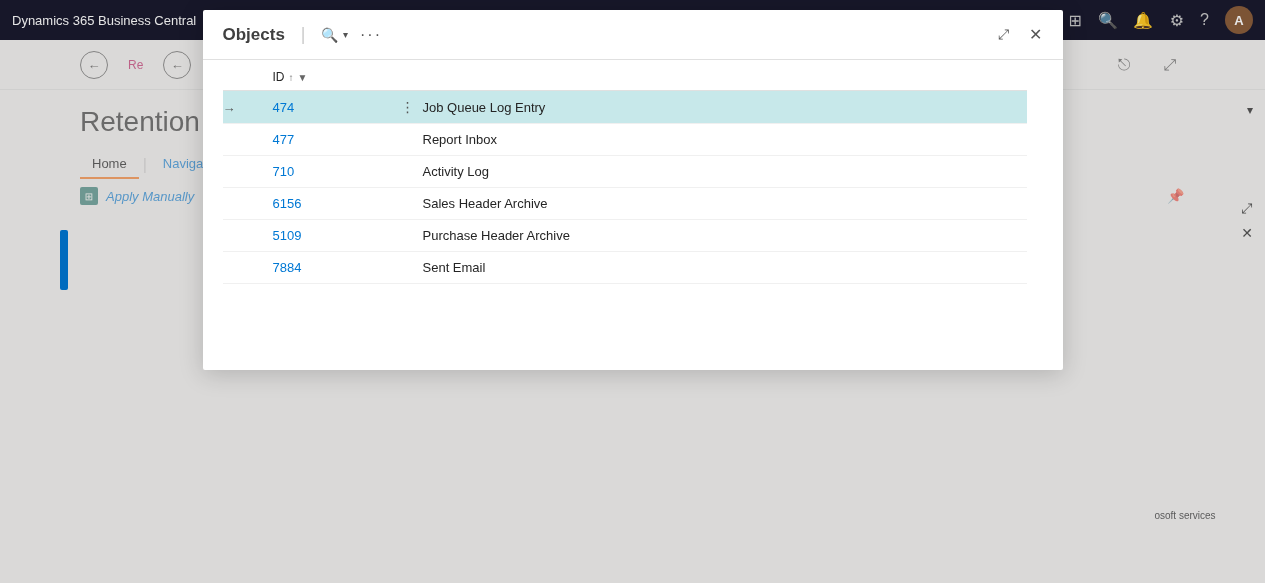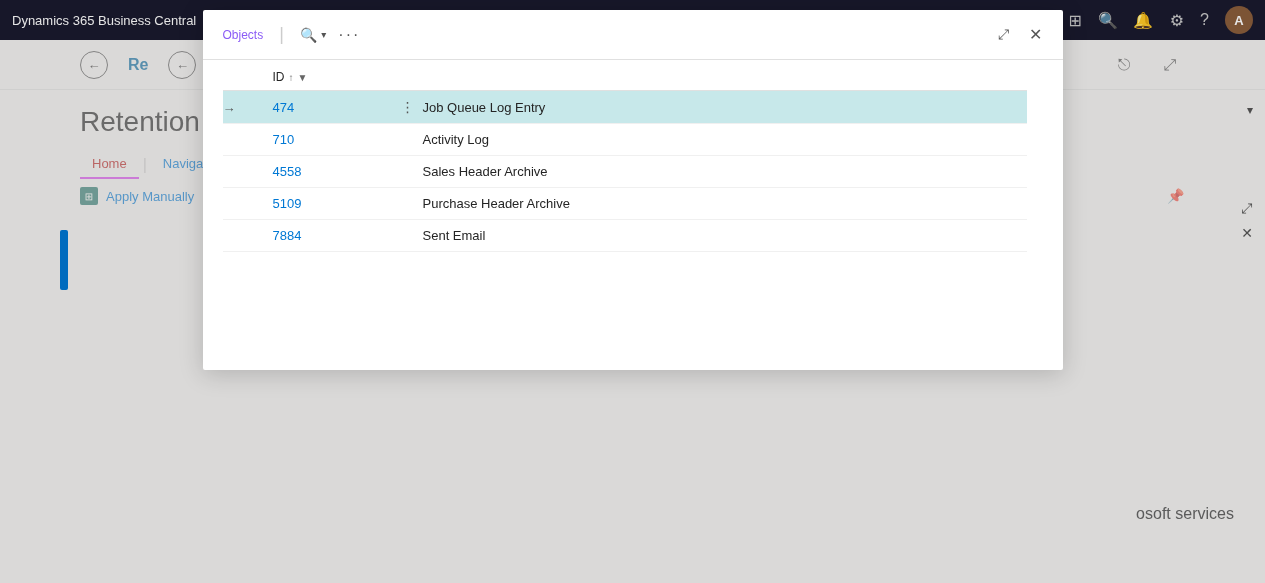--- a/index.html
+++ b/index.html
@@ -96,23 +96,22 @@
       border-radius: 50%;
       border: 1.5px solid #555;
       display: flex;
       align-items: center;
       justify-content: center;
       cursor: pointer;
       color: #333;
       font-size: 13px;
     }
     .toolbar-breadcrumb {
-      color: #0369a1;
-      font-size: 16px;
-      font-weight: bold;
+      color: #be185d;
+      font-size: 12px;
     }
     .toolbar-actions {
       margin-left: auto;
       display: flex;
       gap: 16px;
       align-items: center;
     }
     .toolbar-action-icon {
       color: #444;
       font-size: 16px;
@@ -153,22 +152,22 @@
       align-items: center;
     }
     .tab {
       padding: 6px 12px;
       font-size: 13px;
       color: #0078d4;
       cursor: pointer;
       border-bottom: 2px solid transparent;
     }
     .tab.active {
-      color: #b91c1c;
-      border-bottom: 2px solid #d946ef;
+      color: #000000;
+      border-bottom: 2px solid #f97316;
     }
     .tab-separator {
       color: #ccc;
       padding: 0 4px;
     }
     .more-options {
       color: #555;
       font-size: 13px;
       cursor: pointer;
     }
@@ -189,20 +188,21 @@
       align-items: center;
       justify-content: center;
       color: white;
       font-size: 10px;
       border-radius: 2px;
     }
     .apply-text {
       color: #0078d4;
       font-size: 13px;
       cursor: pointer;
+      font-style: italic;
     }
 
     
     .modal-overlay {
       position: absolute;
       top: 0; left: 0; right: 0; bottom: 0;
       background: rgba(0,0,0,0.1);
       display: flex;
       align-items: flex-start;
       justify-content: center;
@@ -222,23 +222,23 @@
     }
 
     .modal-header {
       display: flex;
       align-items: center;
       padding: 14px 20px;
       border-bottom: 1px solid #e0e0e0;
       gap: 12px;
     }
     .modal-title {
-      font-size: 12px;
-      font-weight: 400;
-      color: #8b5cf6;
+      font-size: 17px;
+      font-weight: 700;
+      color: #404040;
     }
     .modal-header-sep {
       color: #ccc;
       font-size: 18px;
       margin: 0 4px;
     }
     .modal-search-btn {
       display: flex;
       align-items: center;
       gap: 4px;
@@ -397,21 +397,21 @@
   </div>
 
   <div style="position:absolute; top:160px; right:12px; display:flex; flex-direction:column; gap:8px;">
     <span style="color:#555; font-size:14px; cursor:pointer;">⤢</span>
     <span style="color:#555; font-size:14px; cursor:pointer;">✕</span>
   </div>
   <div style="position:absolute; top:60px; right:12px;">
     <span style="color:#555; font-size:12px; cursor:pointer;">▾</span>
   </div>
   <div style="position:absolute; bottom:60px; right:0; width:160px; text-align:center;">
-    <span style="font-size:16px; color:#666;">osoft services</span>
+    <span style="font-size:10px; color:#666;">osoft services</span>
   </div>
 
   <div style="position:absolute; top:190px; left:60px; width:8px; height:60px; background:#0078d4; border-radius:2px;"></div>
 </div>
 
 <div class="modal-overlay">
   <div class="modal">
 
     <div class="modal-header">
       <span class="modal-title">Objects</span>
@@ -440,32 +440,38 @@
 
       <div class="table-row selected">
         <div class="arrow-cell td">
           <span class="row-arrow">→</span>
         </div>
         <div class="td id">474</div>
         <div class="td dots-btn">⋮</div>
         <div class="td caption">Job Queue Log Entry</div>
       </div>
 
+      <div class="table-row">
+        <div class="arrow-cell td"></div>
+        <div class="td id">477</div>
+        <div class="td"></div>
+        <div class="td caption">Report Inbox</div>
+      </div>
 
       <div class="table-row">
         <div class="arrow-cell td"></div>
         <div class="td id">710</div>
         <div class="td"></div>
         <div class="td caption">Activity Log</div>
       </div>
 
 
       <div class="table-row">
         <div class="arrow-cell td"></div>
-        <div class="td id">4558</div>
+        <div class="td id">6156</div>
         <div class="td"></div>
         <div class="td caption">Sales Header Archive</div>
       </div>
 
       <div class="table-row">
         <div class="arrow-cell td"></div>
         <div class="td id">5109</div>
         <div class="td"></div>
         <div class="td caption">Purchase Header Archive</div>
       </div>

